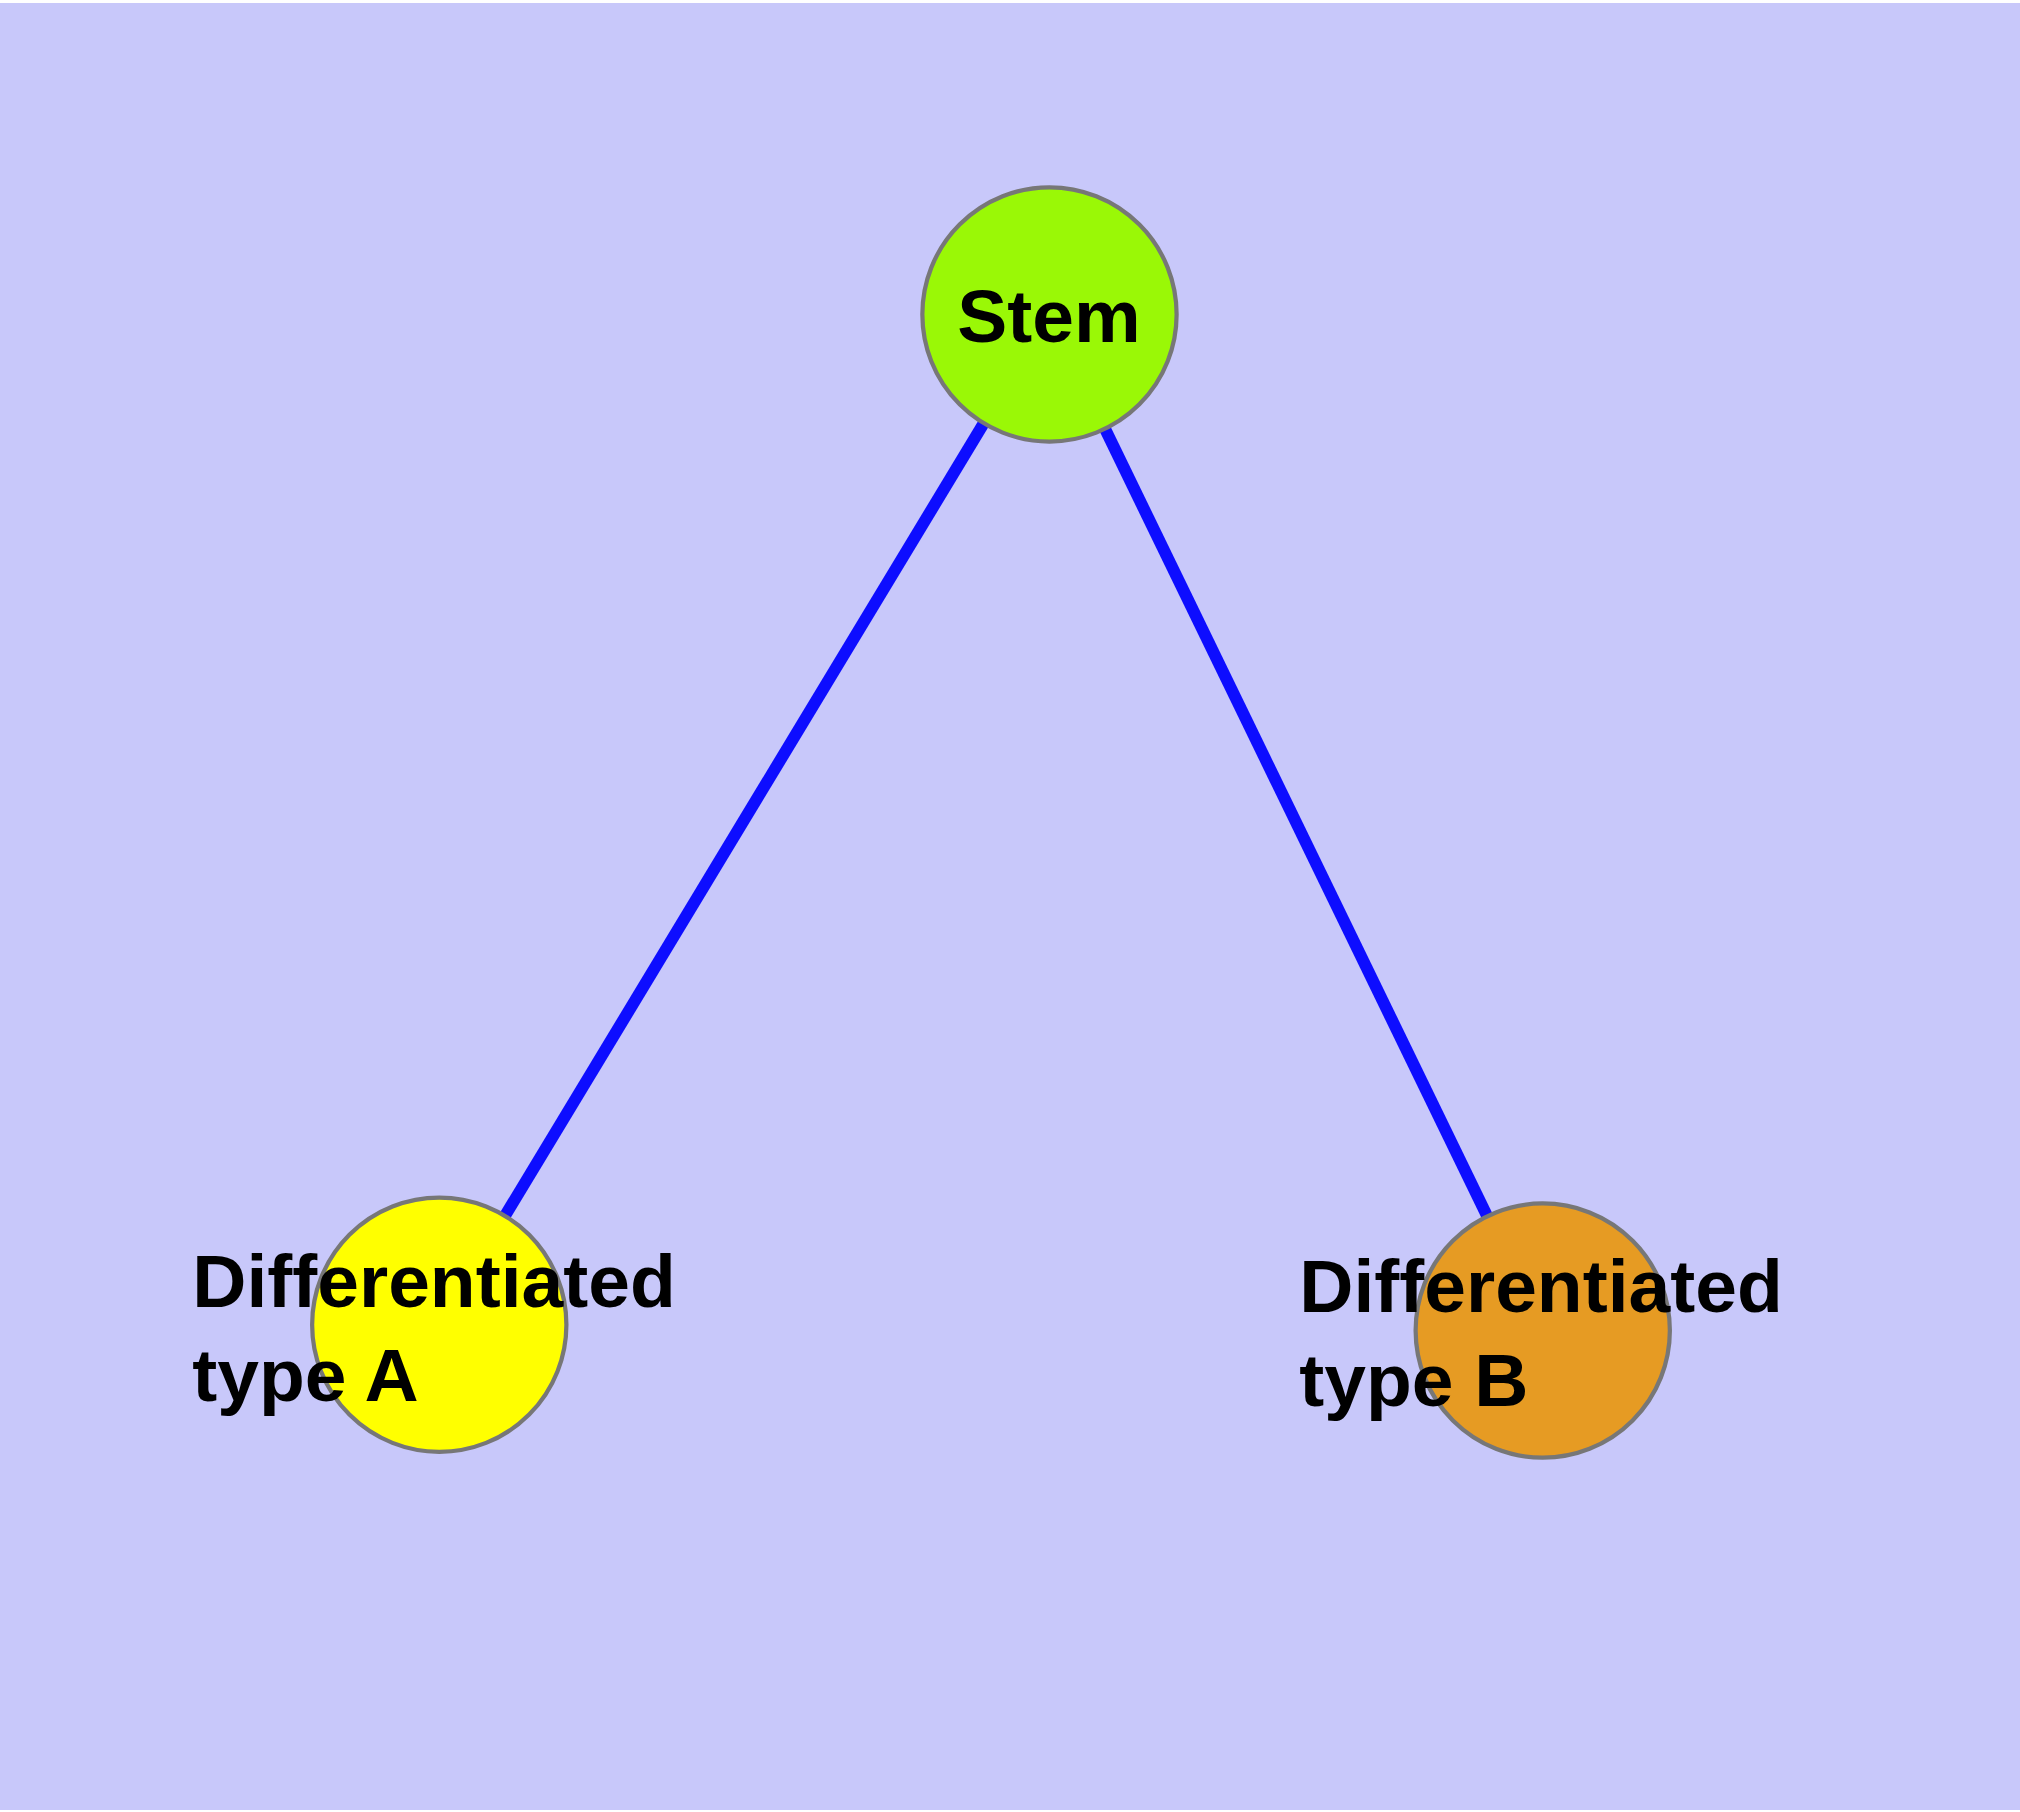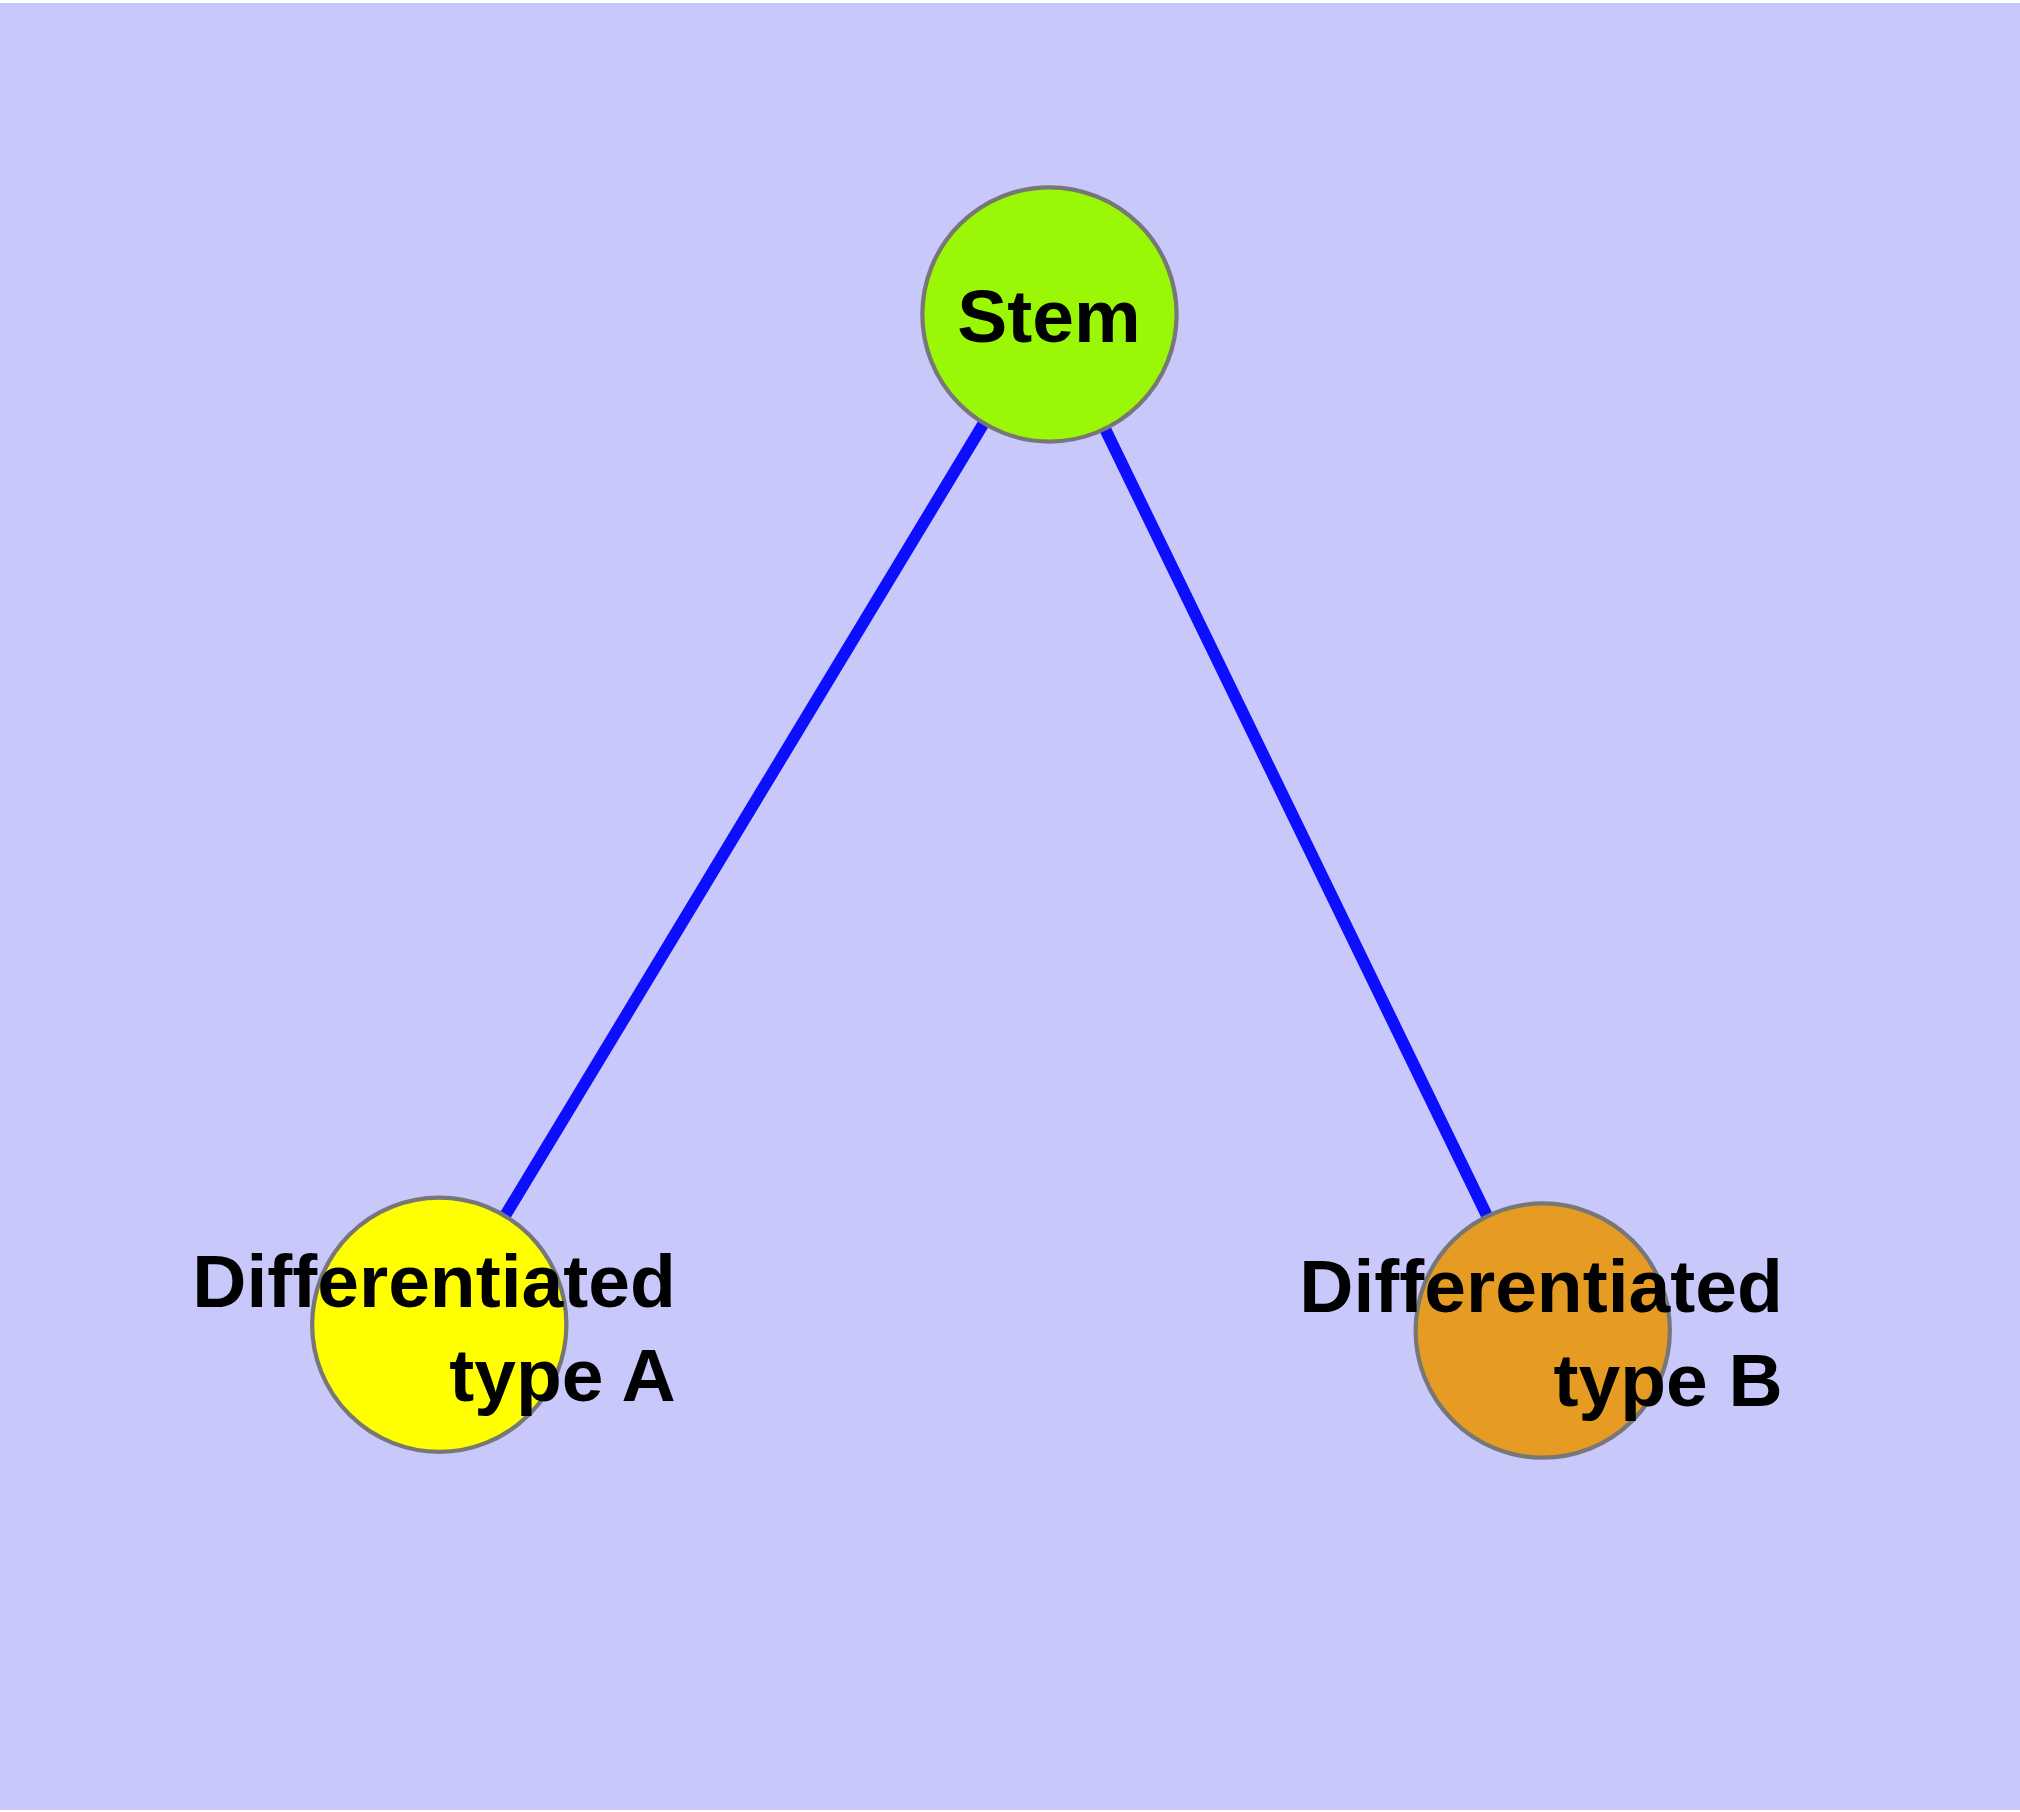--- a/index.html
+++ b/index.html
@@ -31,21 +31,21 @@
     width: 2021px;
     height: 1812px;
   }
   .node-label {
     position: absolute;
     transform: translate(-50%, -50%);
     font-size: 75px;
     font-weight: bold;
     color: #000000;
     line-height: 1.25;
-    text-align: right;
+    text-align: left;
     white-space: pre-line;
     letter-spacing: 0;
   }
 </style>
 </head>
 <body>
 
 <div class="canvas">
   <div class="plot-bg" style="background: rgb(200, 200, 250);"></div>
 

